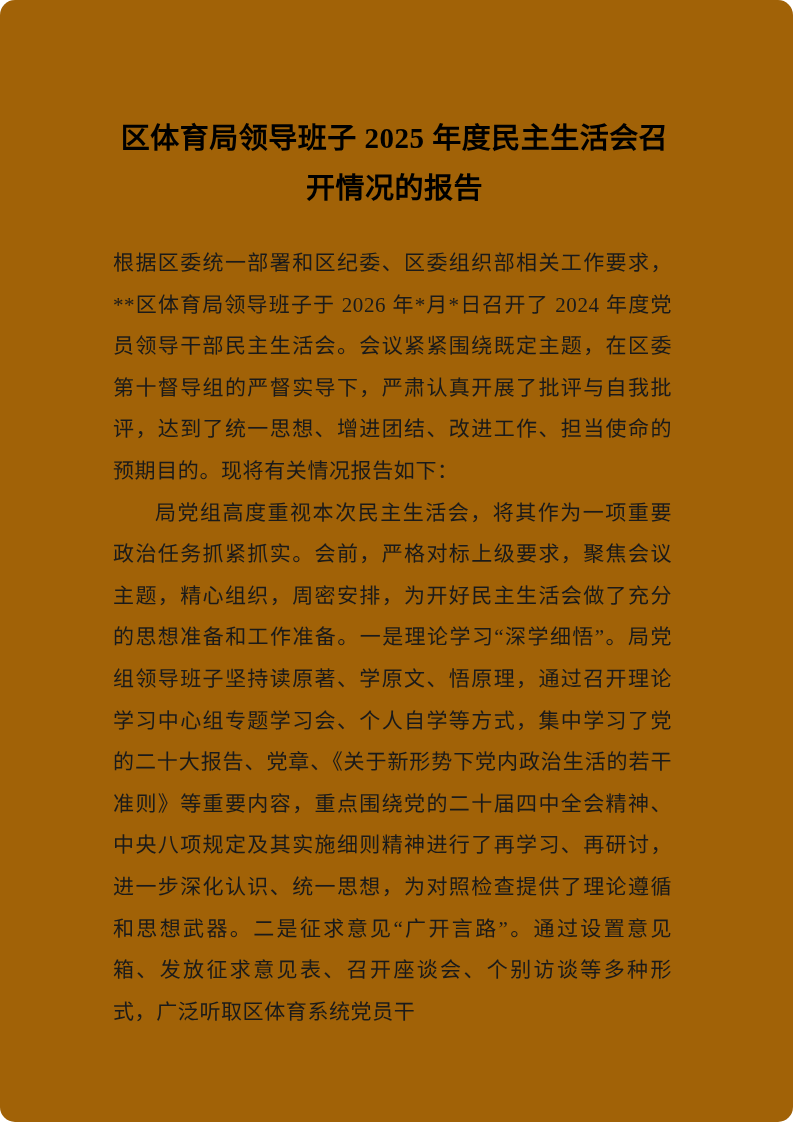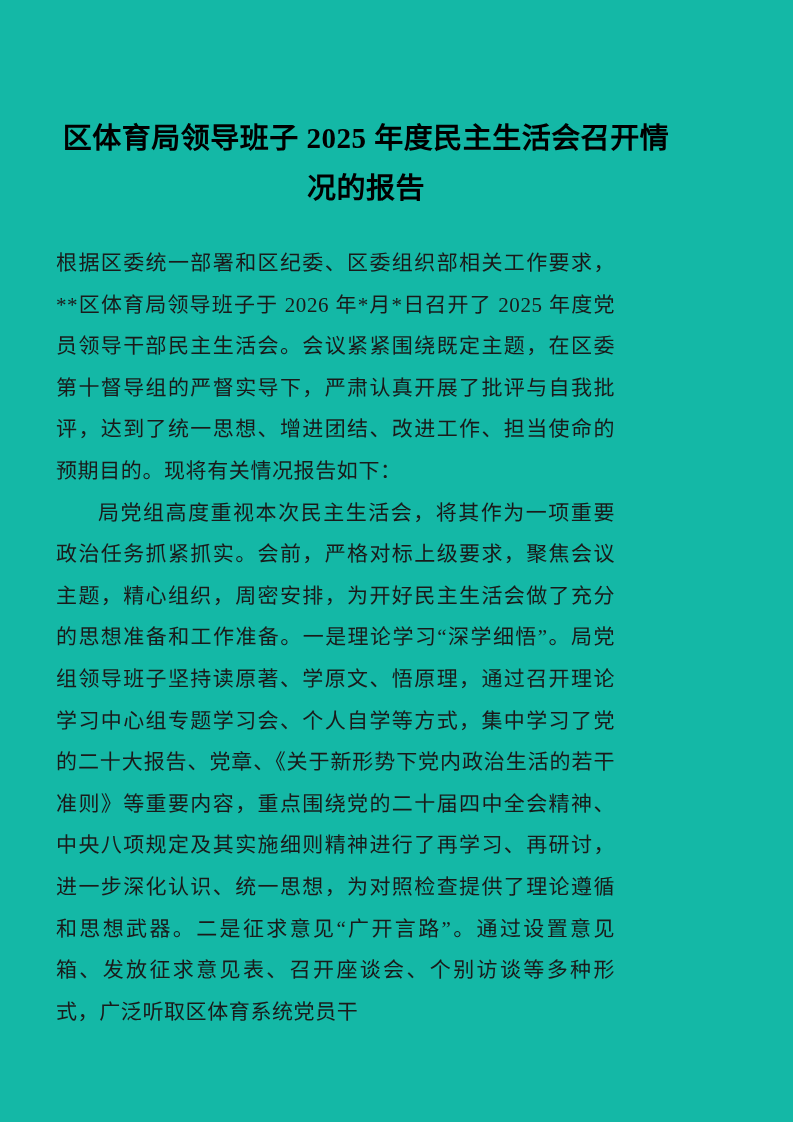--- a/index.html
+++ b/index.html
@@ -6,26 +6,27 @@
   html, body {
     margin: 0;
     padding: 0;
     background: #ffffff;
   }
   .page {
     position: relative;
     width: 793px;
     height: 1122px;
     margin: 0 auto;
-    background: #14b8a6;
+    background: #a16207;
     box-sizing: border-box;
-    padding: 113px 117px 0 56px;
+    padding: 113px 117px 0 113px;
     overflow: hidden;
     color: #1a1a1a;
     font-family: "Liberation Serif", "DejaVu Serif", serif;
+    border-radius: 15px;
   }
   .doc-title {
     margin: 0 0 30px 0;
     font-size: 29px;
     font-weight: bold;
     line-height: 50px;
     text-align: center;
     letter-spacing: 0.5px;
     color: #000000;
   }
@@ -45,18 +46,18 @@
     text-indent: 2em;
   }
 </style>
 </head>
 <body>
 
 <div class="page">
   <h1 class="doc-title">区体育局领导班子 2025 年度民主生活会召开情况的报告</h1>
 
   <div class="doc-body">
-    <p class="para">根据区委统一部署和区纪委、区委组织部相关工作要求，**区体育局领导班子于 2026 年*月*日召开了 2025 年度党员领导干部民主生活会。会议紧紧围绕既定主题，在区委第十督导组的严督实导下，严肃认真开展了批评与自我批评，达到了统一思想、增进团结、改进工作、担当使命的预期目的。现将有关情况报告如下：</p>
+    <p class="para">根据区委统一部署和区纪委、区委组织部相关工作要求，**区体育局领导班子于 2026 年*月*日召开了 2024 年度党员领导干部民主生活会。会议紧紧围绕既定主题，在区委第十督导组的严督实导下，严肃认真开展了批评与自我批评，达到了统一思想、增进团结、改进工作、担当使命的预期目的。现将有关情况报告如下：</p>
 
 
     <p class="para indent">局党组高度重视本次民主生活会，将其作为一项重要政治任务抓紧抓实。会前，严格对标上级要求，聚焦会议主题，精心组织，周密安排，为开好民主生活会做了充分的思想准备和工作准备。一是理论学习“深学细悟”。局党组领导班子坚持读原著、学原文、悟原理，通过召开理论学习中心组专题学习会、个人自学等方式，集中学习了党的二十大报告、党章、《关于新形势下党内政治生活的若干准则》等重要内容，重点围绕党的二十届四中全会精神、中央八项规定及其实施细则精神进行了再学习、再研讨，进一步深化认识、统一思想，为对照检查提供了理论遵循和思想武器。二是征求意见“广开言路”。通过设置意见箱、发放征求意见表、召开座谈会、个别访谈等多种形式，广泛听取区体育系统党员干</p>
   </div>
 </div>
 
 </body></html>

